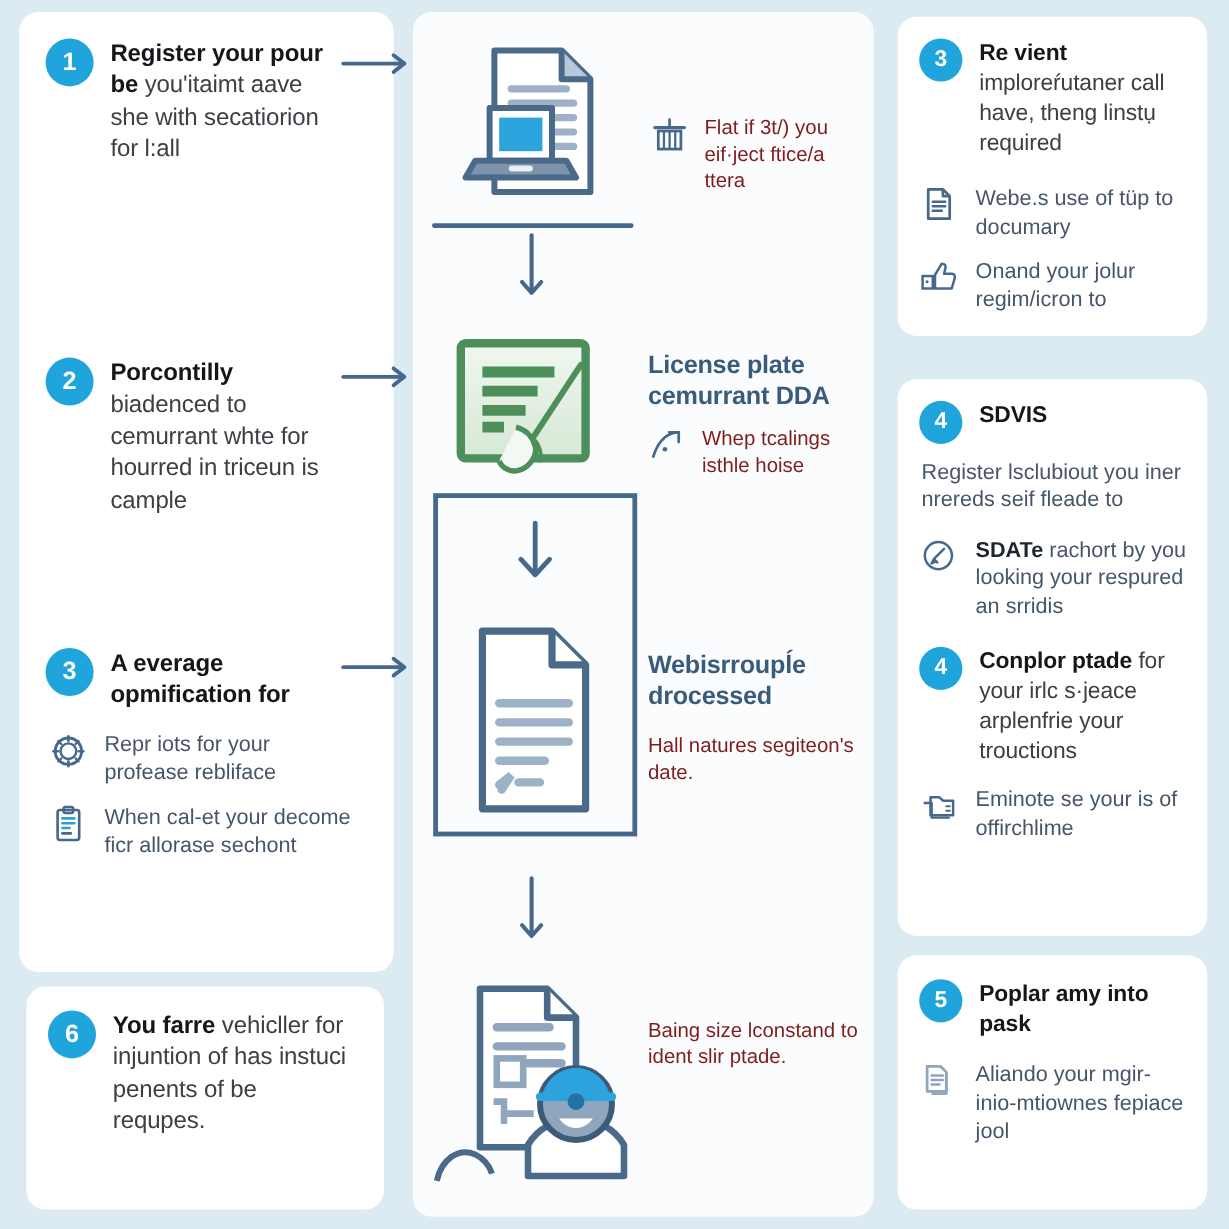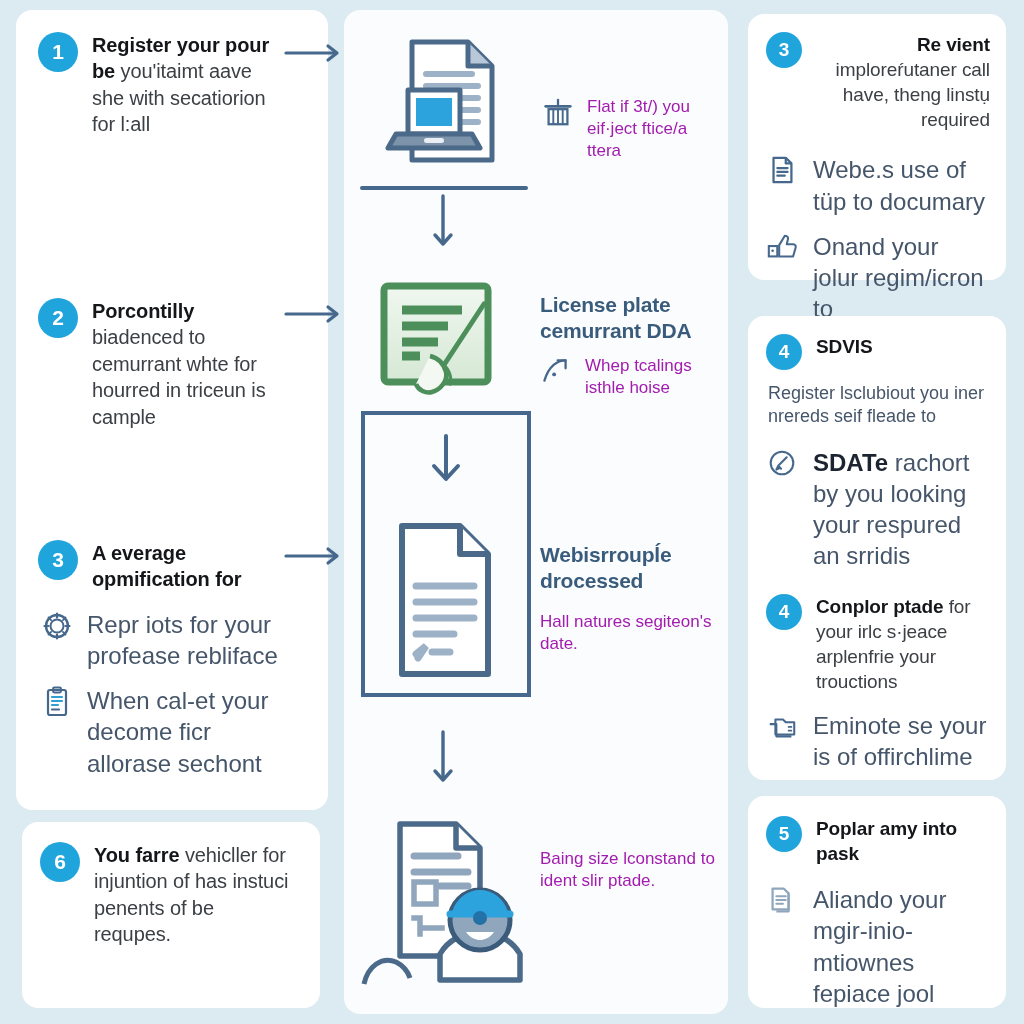--- a/index.html
+++ b/index.html
@@ -37,41 +37,41 @@
     font-size:20px;line-height:1.32;color:#14161a;
     letter-spacing:-0.1px;
   }
   .step-text b{font-weight:bold;}
   .step-text .muted{color:#3c4045;font-weight:normal;}
 
   
   .bullets{margin-top:16px;display:flex;flex-direction:column;gap:14px;}
   .bullet{display:flex;gap:13px;align-items:flex-start;}
   .bullet .btext{
-    font-size:24px;line-height:1.3;color:#46566a;
+    font-size:18px;line-height:1.3;color:#46566a;
   }
   .bullet .btext b{color:#1b2430;font-weight:bold;}
   .ico{flex:0 0 auto;width:34px;height:34px;display:block;}
 
   
   .center-col{
     position:absolute;left:344px;top:10px;width:384px;height:1004px;
     background:#fbfcfd;border-radius:16px;
   }
   .art{position:absolute;}
   .label{
     position:absolute;
     color:#3d5a77;
   }
   .label .lh{
     font-size:21px;font-weight:bold;line-height:1.22;color:#3a5c7c;
     letter-spacing:-0.2px;
   }
   .label .lb{
-    font-size:17px;line-height:1.3;color:#a21caf;margin-top:8px;
+    font-size:17px;line-height:1.3;color:#7f1d1d;margin-top:8px;
   }
   .lrow{display:flex;gap:11px;align-items:flex-start;}
 
   .flowline{position:absolute;background:#46688c;}
   svg{display:block;overflow:visible;}
 </style>
 </head>
 <body style="background: rgb(220, 234, 242);">
 
 <div class="canvas">
@@ -275,21 +275,21 @@
 
     <div class="label" style="left:196px;top:838px;width:180px;">
       <div class="lb" style="margin-top:0;">Baing size lconstand to ident slir ptade.</div>
     </div>
   </div>
 
   <div class="card" style="left:748px;top:14px;width:258px;height:266px;">
     <div style="position:absolute;left:18px;top:18px;width:224px;">
       <div class="step-row">
         <div class="badge sm">3</div>
-        <div class="step-text" style="font-size:19px;text-align:right;">
+        <div class="step-text" style="font-size:19px;">
           <b>Re vient</b>
           <span class="muted">imploreŕutaner call have, theng linstụ required</span>
         </div>
       </div>
       <div class="bullets" style="margin-top:22px;">
         <div class="bullet">
           <span class="ico">
             <svg viewBox="0 0 34 34" width="32" height="32">
               <path d="M8 4h13l6 6v20H8z" fill="none" stroke="#46688c" stroke-width="2.4" stroke-linejoin="round"></path>
               <path d="M21 4v6h6" fill="none" stroke="#46688c" stroke-width="2.4" stroke-linejoin="round"></path>

